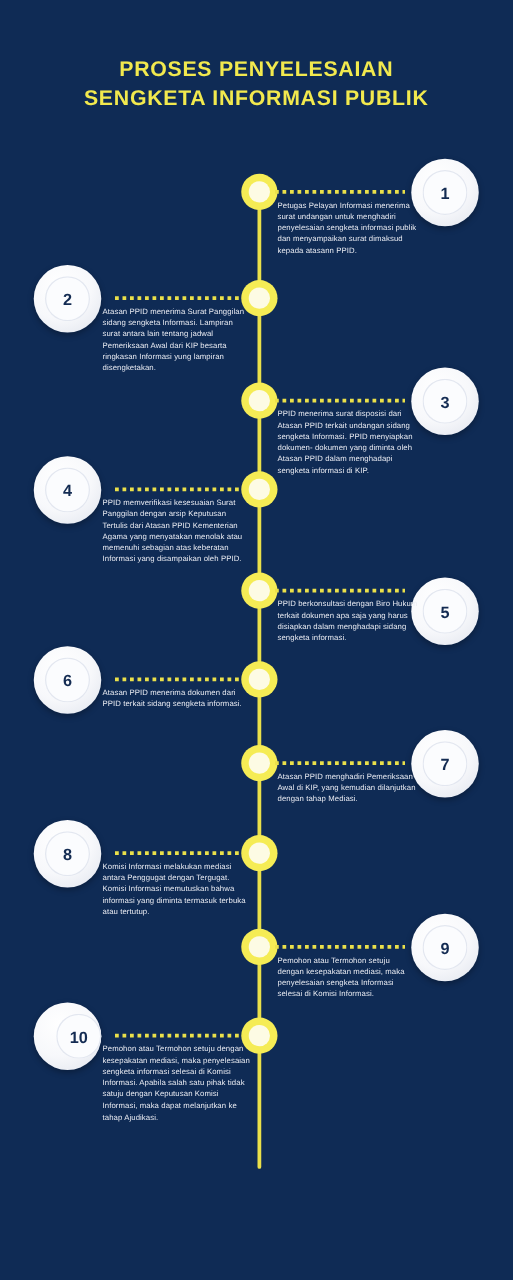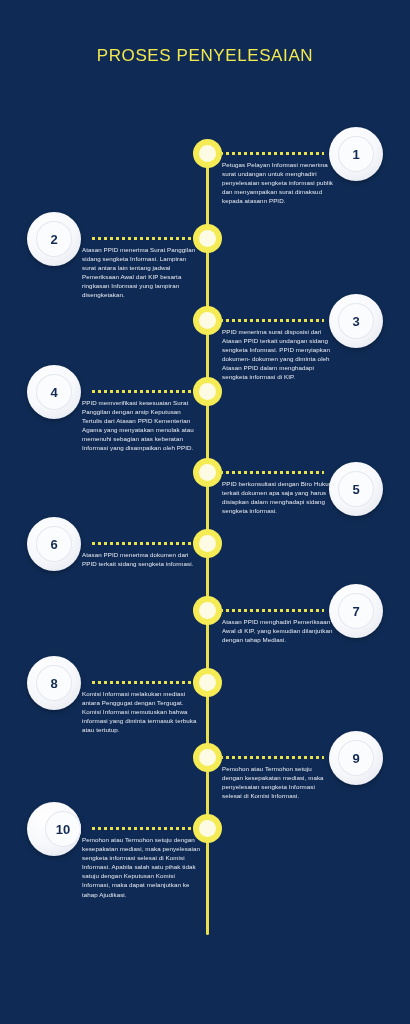--- a/index.html
+++ b/index.html
@@ -26,21 +26,21 @@
   .title-block {
     position: absolute;
     top: 44px;
     left: 0;
     width: 410px;
     text-align: center;
   }
   .title-line {
     color: #f2e94e;
     font-size: 17px;
-    font-weight: normal;
+    font-weight: bold;
     letter-spacing: 0.6px;
     line-height: 23px;
     white-space: nowrap;
   }
 
   
   .spine {
     position: absolute;
     left: 206px;
     top: 153px;
@@ -120,20 +120,21 @@
   .step-text.right { left: 222px; width: 112px; }
   .step-text.left  { left: 82px;  width: 118px; }
 </style>
 </head>
 <body>
 
 <div class="infographic">
 
   <div class="title-block">
     <div class="title-line">PROSES PENYELESAIAN</div>
+    <div class="title-line">SENGKETA INFORMASI PUBLIK</div>
   </div>
 
   <div class="spine"></div>
 
   <div class="node" style="top:139px;"></div>
   <div class="dots" style="left:220px; top:152px; width:104px;"></div>
   <div class="badge" style="left:329px; top:127px;">
     <div class="badge-inner">
       <span class="badge-num">1</span>
     </div>

